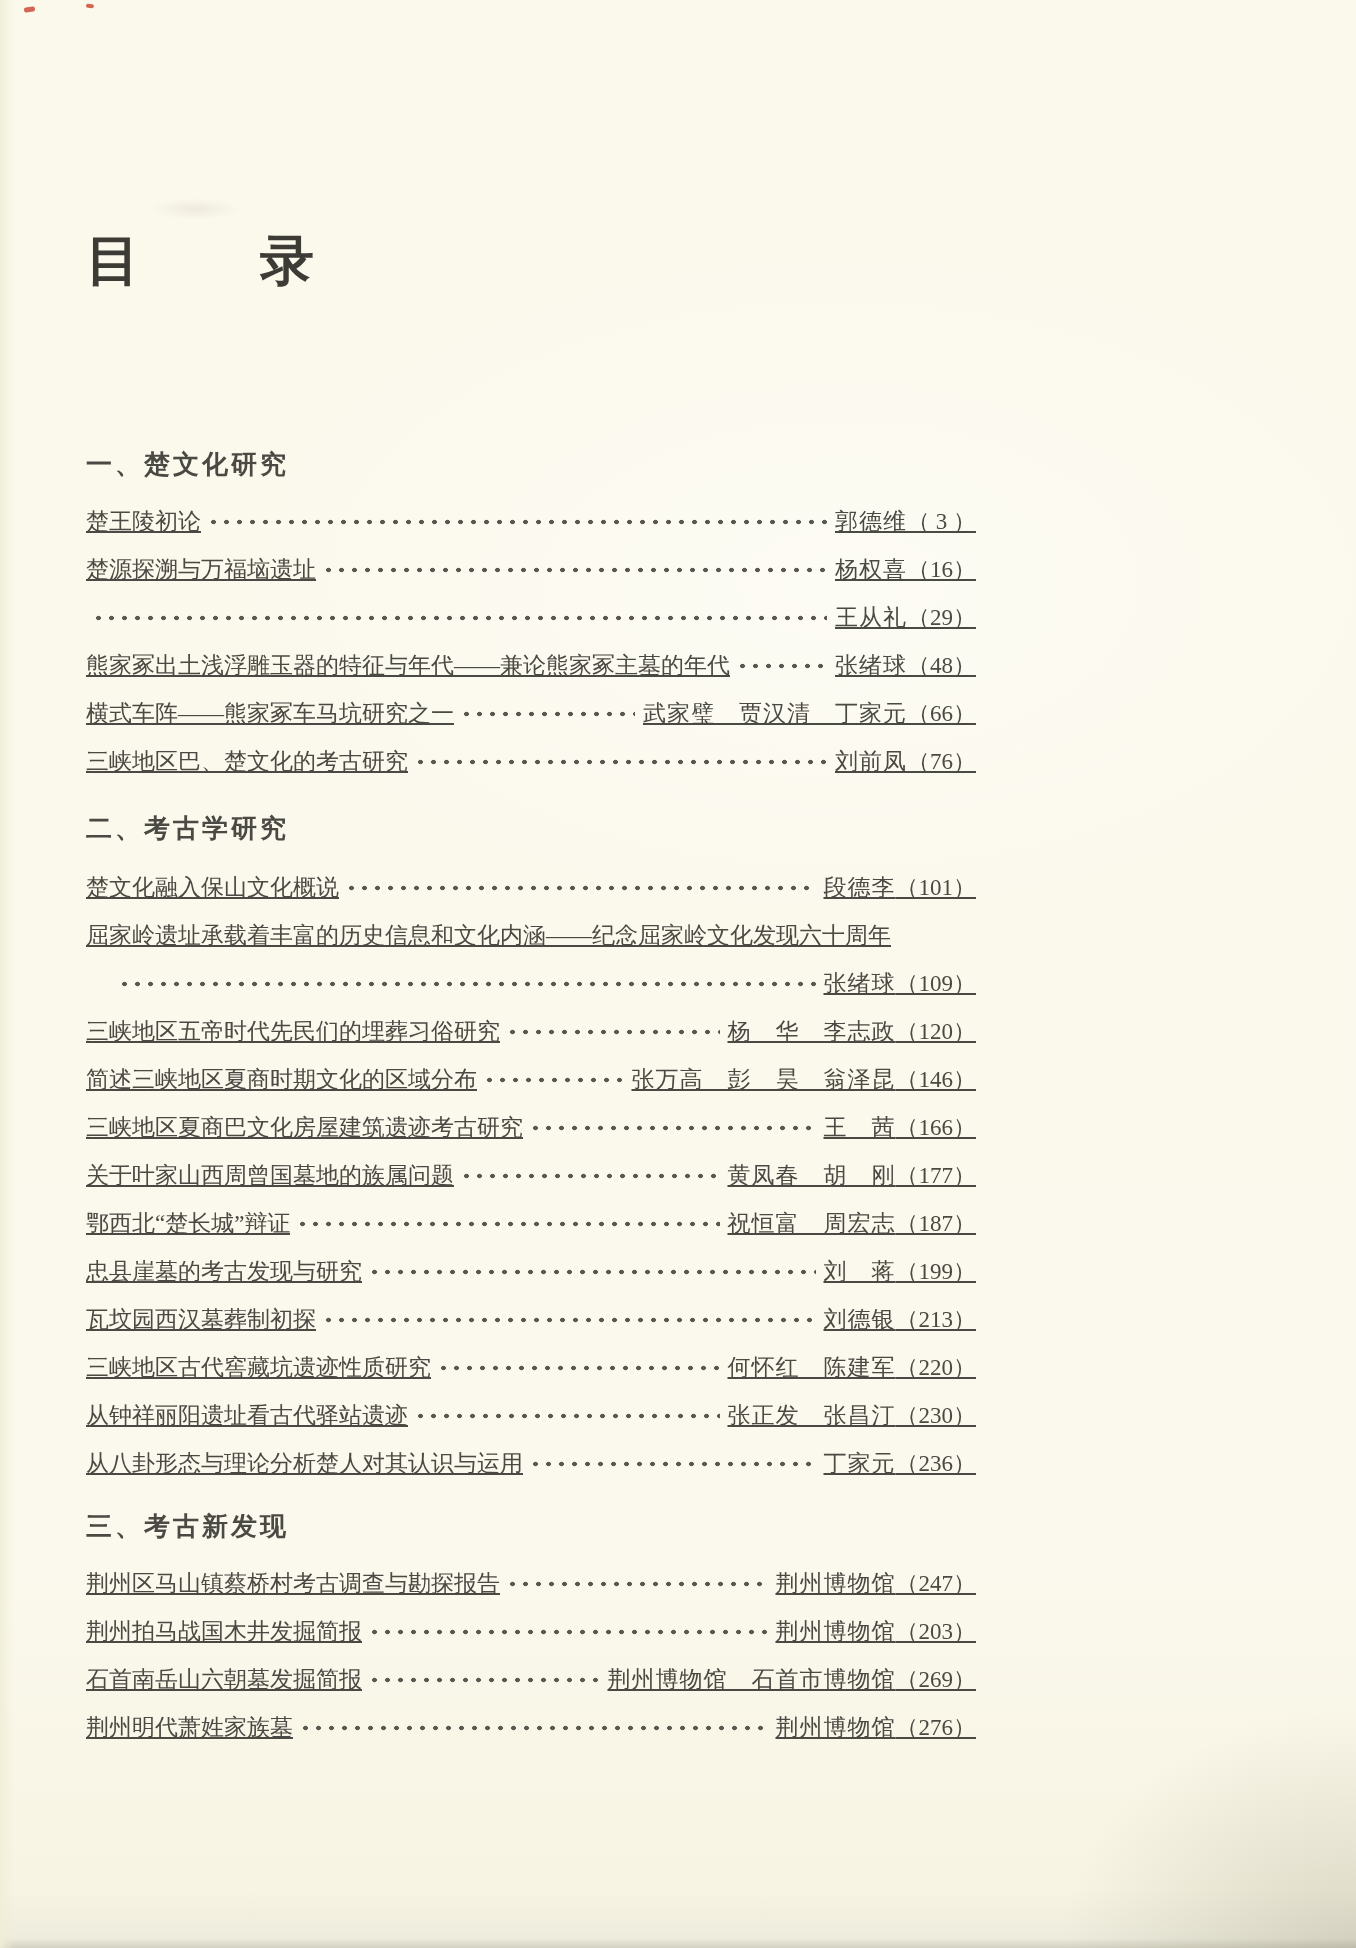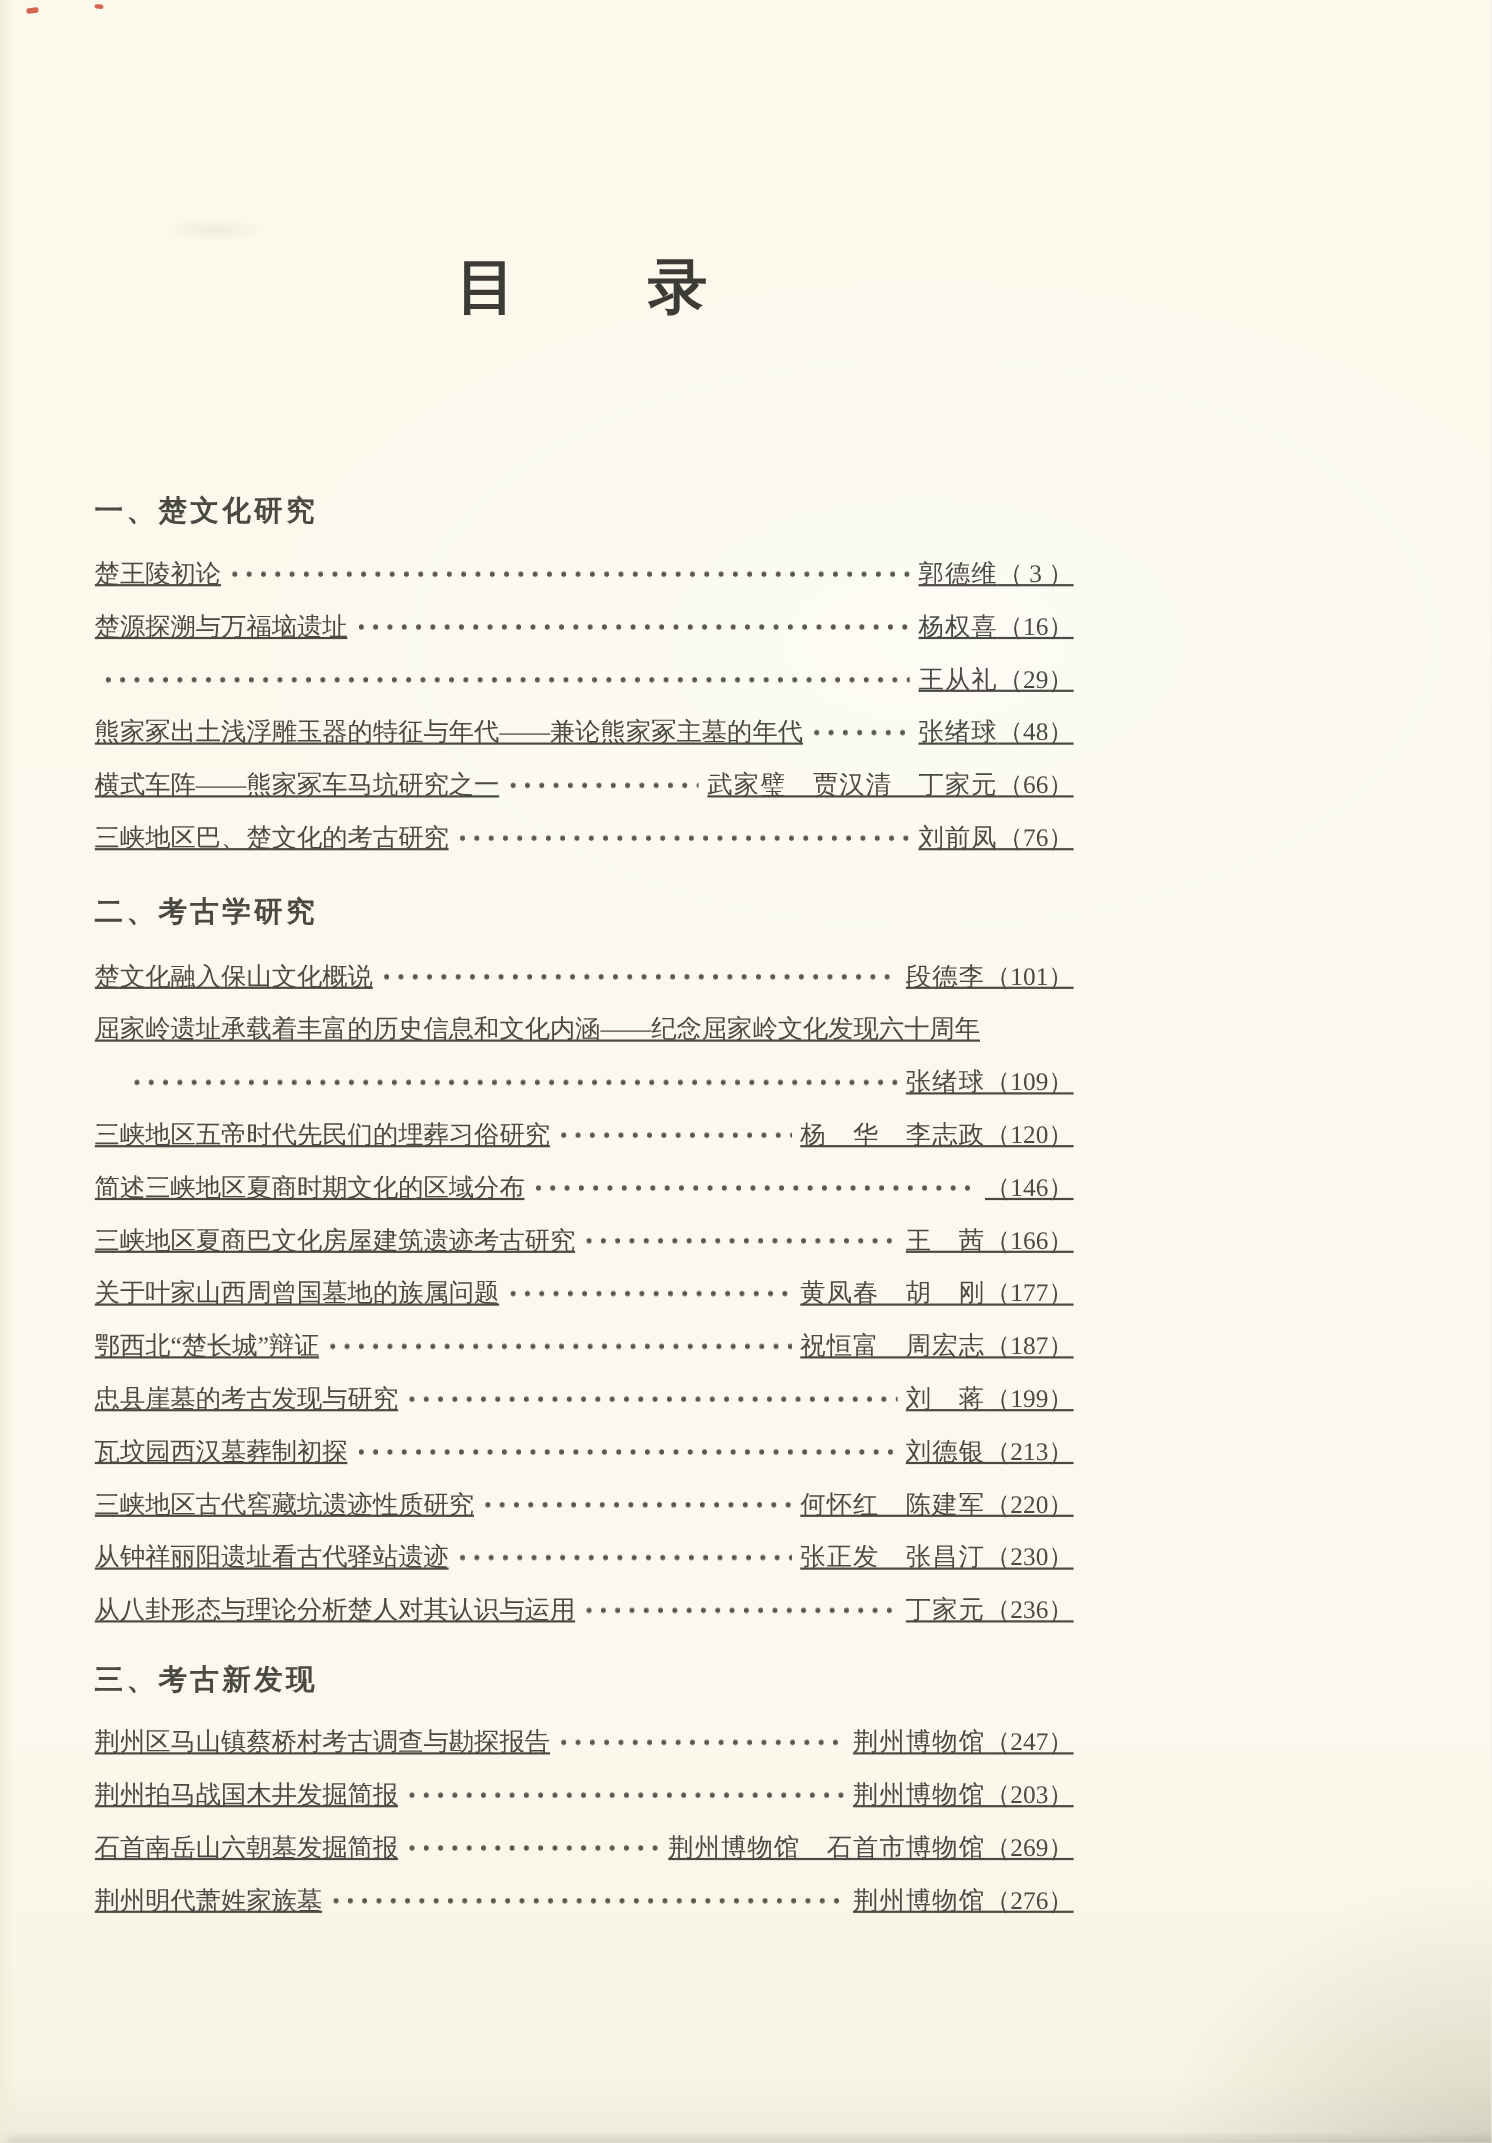--- a/index.html
+++ b/index.html
@@ -42,21 +42,20 @@
     background:radial-gradient(ellipse, rgba(160,150,130,.14), rgba(160,150,130,0) 70%);
   }
 
   .content{
     width:890px;
     margin-left:86px;
     color:#474540;
   }
   h1.doc-title{
     margin:0;height:72px;line-height:72px;
-    text-align:center;
     font-size:54px;font-weight:700;
     letter-spacing:4px;
     color:#3c3b36;
   }
   .section-heading{
     height:44px;line-height:44px;
     text-align:left;
     font-family:"Liberation Sans","DejaVu Sans",sans-serif;
     font-size:26px;font-weight:700;
     letter-spacing:3px;
@@ -155,20 +154,21 @@
         </div>
         <div class="entry-line">
           <span class="entry-title">三峡地区五帝时代先民们的埋葬习俗研究</span>
           <span class="leader"></span>
           <span class="entry-authors">杨　华　李志政</span>
           <span class="entry-page">（120）</span>
         </div>
         <div class="entry-line">
           <span class="entry-title">简述三峡地区夏商时期文化的区域分布</span>
           <span class="leader"></span>
+          <span class="entry-authors">张万高　彭　昊　翁泽昆</span>
           <span class="entry-page">（146）</span>
         </div>
         <div class="entry-line">
           <span class="entry-title">三峡地区夏商巴文化房屋建筑遗迹考古研究</span>
           <span class="leader"></span>
           <span class="entry-authors">王　茜</span>
           <span class="entry-page">（166）</span>
         </div>
         <div class="entry-line">
           <span class="entry-title">关于叶家山西周曾国墓地的族属问题</span>

